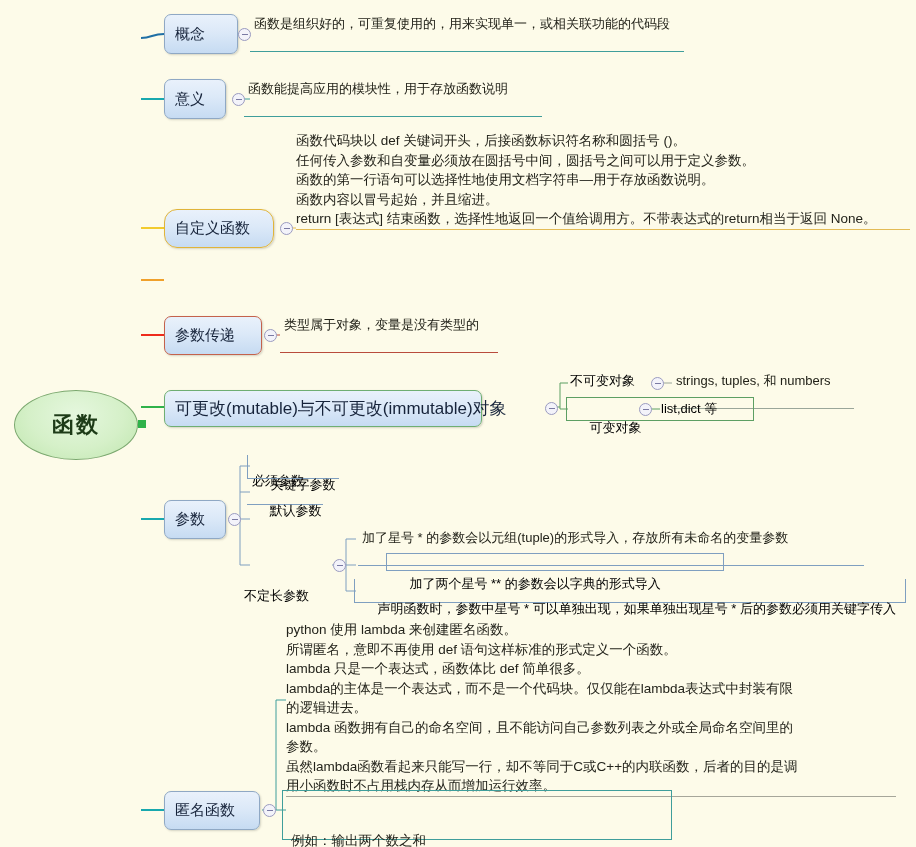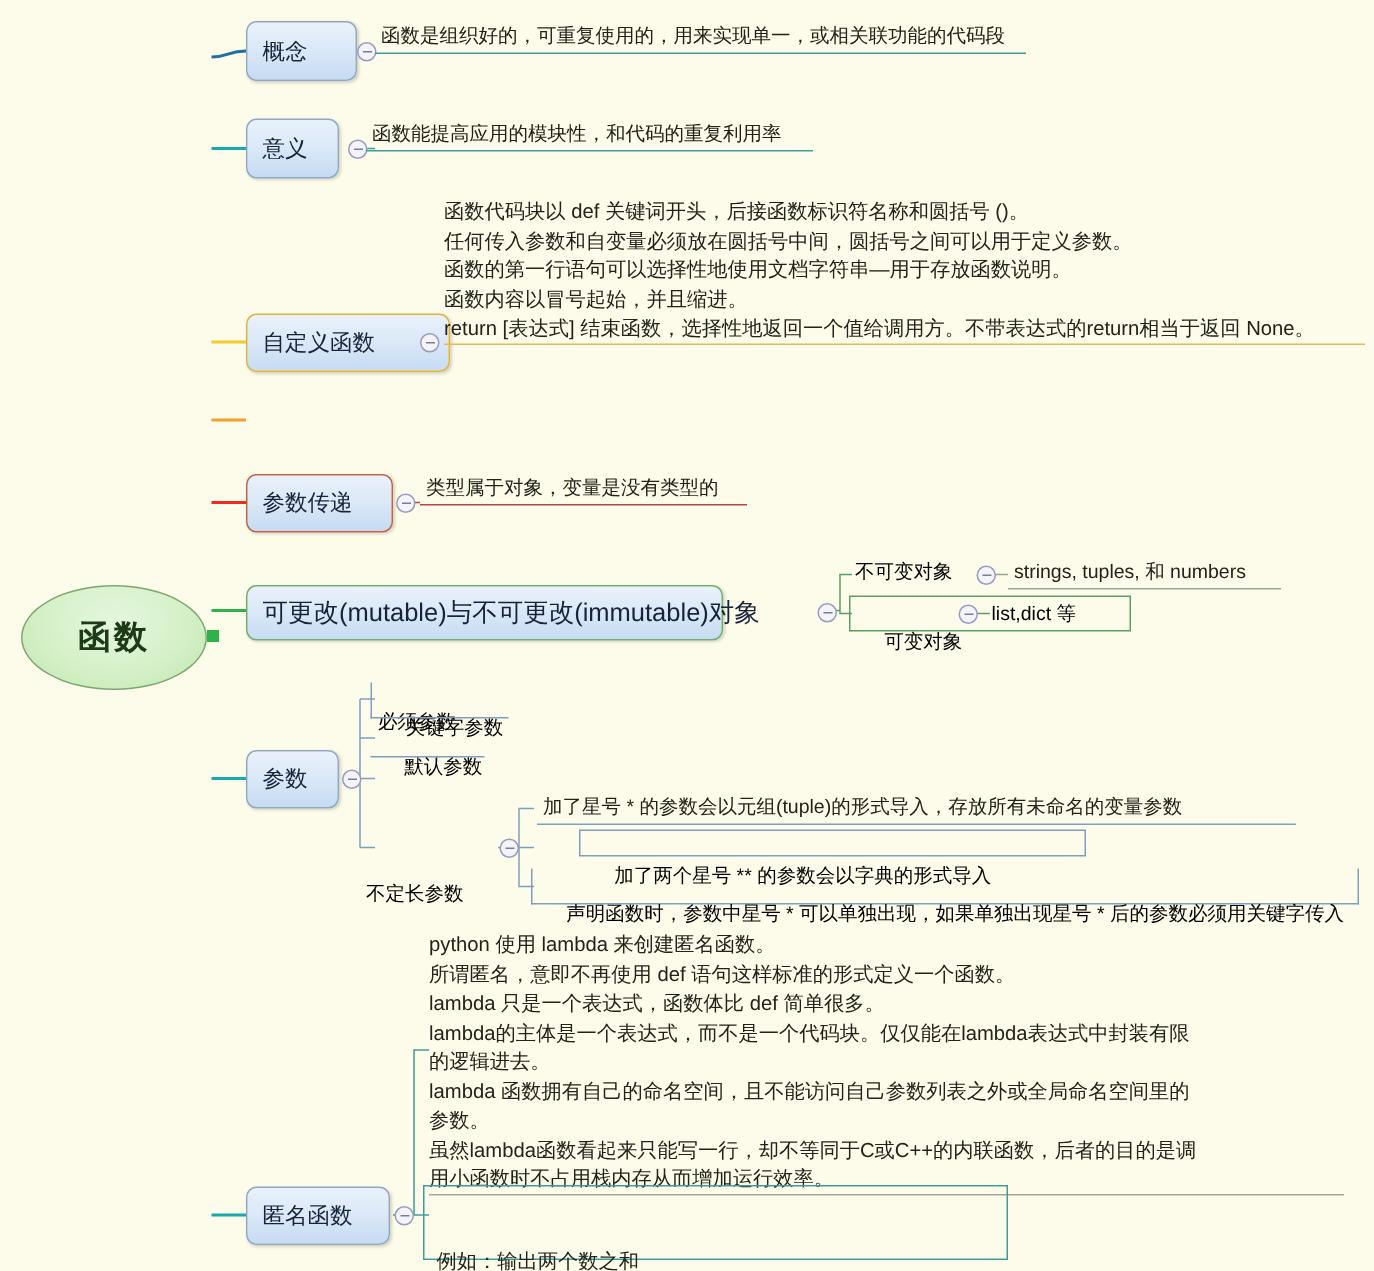--- a/index.html
+++ b/index.html
@@ -94,21 +94,21 @@
     color: #222219;
     line-height: 18px;
     white-space: pre;
     padding: 3px 8px 3px 8px;
     background: transparent;
   }
   .framed.f-green { border: 1px solid #5d9f63; }
   .framed.f-blue  { border: 1px solid #7f9fc0; }
   .framed.f-teal  { border: 1px solid #3f9e9b; }
 
-  .leaf-pad { padding: 1px 6px 2px 4px; }
+  .leaf-pad { padding: 1px 6px 18px 4px; }
 
   
   .plain {
     position: absolute;
     font-size: 13px;
     color: #000000;
     line-height: 18px;
     white-space: pre;
   }
 
@@ -224,23 +224,23 @@
     <span class="bar"></span>
   </div>
   <div class="leaf u-teal leaf-pad" style="left:250px; top:14px; width:434px;">函数是组织好的，可重复使用的，用来实现单一，或相关联功能的代码段</div>
 
   <div class="node b-blue" style="left:164px; top:79px; width:62px; height:40px;">
     <span class="label">意义</span>
   </div>
   <div class="toggle" style="left:232px; top:93px;">
     <span class="bar"></span>
   </div>
-  <div class="leaf u-teal leaf-pad" style="left:244px; top:79px; width:298px;">函数能提高应用的模块性，和代码的重复利用率</div>
-
-  <div class="node b-gold" style="left:164px; top:209px; width:136px; height:39px;">
+  <div class="leaf u-teal leaf-pad" style="left:244px; top:79px; width:298px;">函数能提高应用的模块性，用于存放函数说明</div>
+
+  <div class="node b-gold" style="left:164px; top:209px; width:110px; height:39px;border-radius:13px;">
     <span class="label">自定义函数</span>
   </div>
   <div class="toggle" style="left:280px; top:222px;">
     <span class="bar"></span>
   </div>
   <div class="para u-gold" style="left:296px; top:131px; width:614px;">函数代码块以 def 关键词开头，后接函数标识符名称和圆括号 ()。
 任何传入参数和自变量必须放在圆括号中间，圆括号之间可以用于定义参数。
 函数的第一行语句可以选择性地使用文档字符串—用于存放函数说明。
 函数内容以冒号起始，并且缩进。
 return [表达式] 结束函数，选择性地返回一个值给调用方。不带表达式的return相当于返回 None。</div>

